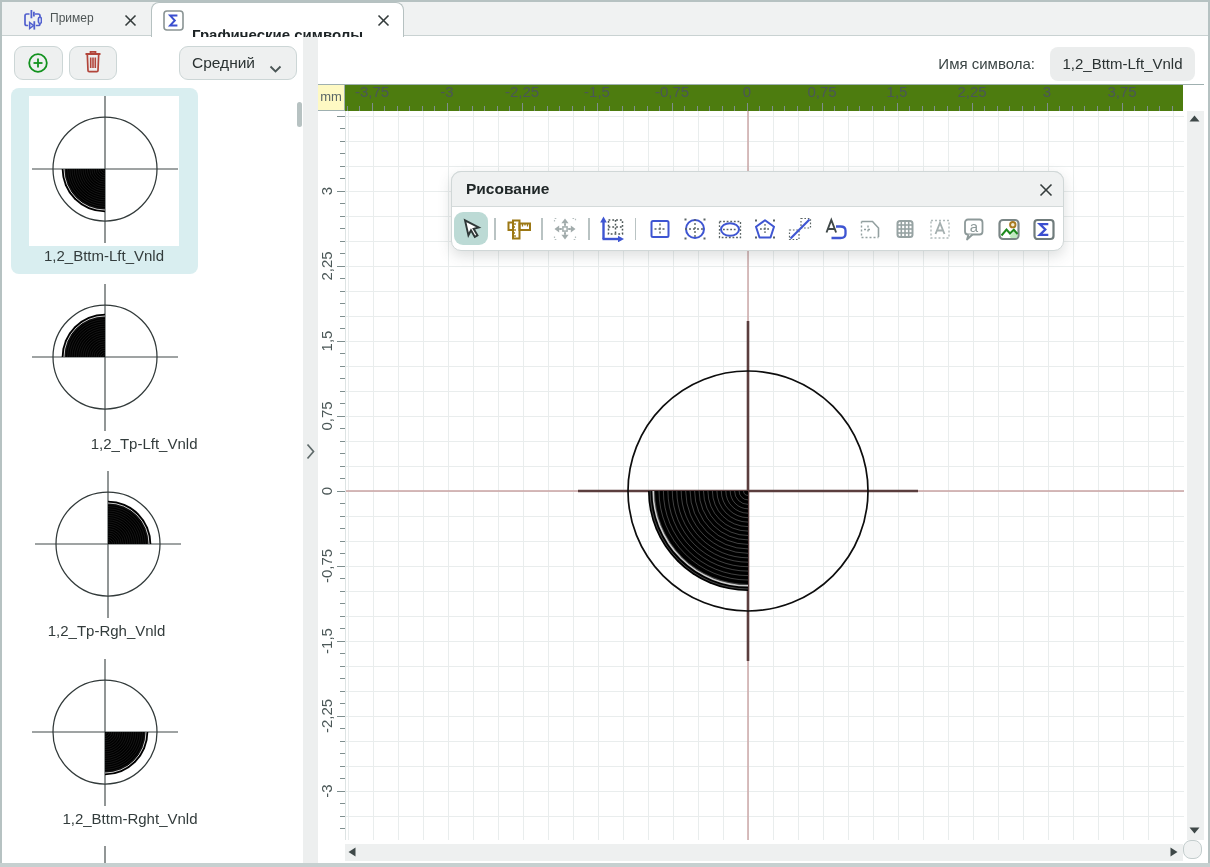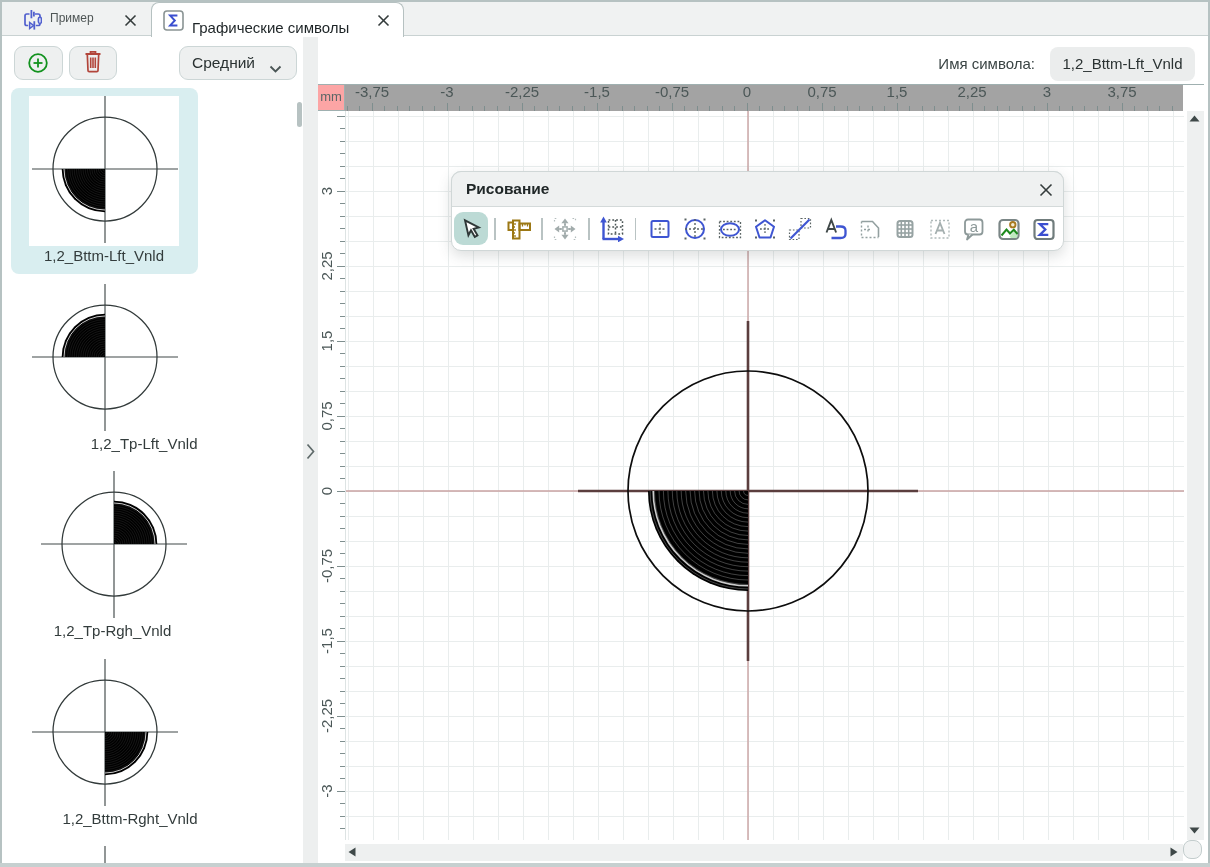--- a/index.html
+++ b/index.html
@@ -22,21 +22,21 @@
 <div class="abs" style="left:50px;top:11px;font-size:12px;color:#4e5555">Пример</div>
 <div class="abs" style="left:124px;top:13px"><svg width="13" height="13" viewBox="0 0 13 13">
       <line x1="1.5" y1="1.5" x2="11.5" y2="11.5" stroke="#343c3c" stroke-width="1.6"></line>
       <line x1="11.5" y1="1.5" x2="1.5" y2="11.5" stroke="#343c3c" stroke-width="1.6"></line>
     </svg></div>
 <div class="abs" style="left:151px;top:2px;width:253px;height:35px;background:#fff;border:1px solid #b6c1c1;border-bottom:none;border-radius:8px 8px 0 0"></div>
 <div class="abs" style="left:163px;top:10px"><svg width="21" height="21" viewBox="0 0 21 21">
       <rect x="1" y="1" width="19" height="19" rx="3" fill="#fff" stroke="#8a9494" stroke-width="1.6"></rect>
       <path d="M14.4 5.6 L7.2 5.6 L11.8 10.5 L7.2 15.4 L14.4 15.4" fill="none" stroke="#3b4fd0" stroke-width="2"></path>
     </svg></div>
-<div class="abs" style="left:192px;top:19px;font-size:15px;font-weight:normal;color:#1d2426">Графические символы</div>
+<div class="abs" style="left:192px;top:26px;font-size:15px;font-weight:bold;color:#1d2426">Графические символы</div>
 <div class="abs" style="left:377px;top:13px"><svg width="13" height="13" viewBox="0 0 13 13">
       <line x1="1.5" y1="1.5" x2="11.5" y2="11.5" stroke="#343c3c" stroke-width="1.6"></line>
       <line x1="11.5" y1="1.5" x2="1.5" y2="11.5" stroke="#343c3c" stroke-width="1.6"></line>
     </svg></div>
 
 <div class="abs" style="left:2px;top:37px;width:301px;height:826px;background:#fff;overflow:hidden">
 <div style="position:absolute;left:8.5px;top:51px;width:187px;height:186px;background:#d9eef0;border-radius:8px;">
       <div style="position:absolute;left:18.5px;top:8px;width:150px;height:150px;background:#fff"><svg width="150" height="150" viewBox="0 0 150 150">
           <line x1="76" y1="-1" x2="76" y2="147" stroke="#414949" stroke-width="1.15"></line>
           <line x1="3" y1="73" x2="149" y2="73" stroke="#414949" stroke-width="1.15"></line>
@@ -85,21 +85,21 @@
           <path d="M47.4,73.0 A28.6,28.6 0 0 1 76.0,44.4" fill="none" stroke="#fff" stroke-width="0.35" opacity="0.24"></path>
           <path d="M45.2,73.0 A30.8,30.8 0 0 1 76.0,42.2" fill="none" stroke="#fff" stroke-width="0.35" opacity="0.24"></path>
           <path d="M43.0,73.0 A33.0,33.0 0 0 1 76.0,40.0" fill="none" stroke="#fff" stroke-width="0.35" opacity="0.24"></path>
           <path d="M40.8,73.0 A35.2,35.2 0 0 1 76.0,37.8" fill="none" stroke="#fff" stroke-width="0.35" opacity="0.24"></path>
           <path d="M38.6,73.0 A37.4,37.4 0 0 1 76.0,35.6" fill="none" stroke="#fff" stroke-width="0.35" opacity="0.24"></path>
           <path d="M36.4,73.0 A39.6,39.6 0 0 1 76.0,33.4" fill="none" stroke="#fff" stroke-width="0.35" opacity="0.24"></path>
           <path d="M35.0,73.0 A41.0,41.0 0 0 1 76.0,32.0" fill="none" stroke="#fff" stroke-width="1.0" opacity="0.8"></path>
         </svg></div>
       <div style="position:absolute;left:0;top:159px;width:187px;text-align:right;font-size:15px;color:#333c3c">1,2_Tp-Lft_Vnld</div>
     </div>
-    <div style="position:absolute;left:17px;top:426px;width:187px;height:186px;">
+    <div style="position:absolute;left:11px;top:426px;width:187px;height:186px;">
       <div style="position:absolute;left:18.5px;top:8px;width:150px;height:150px;background:#fff"><svg width="150" height="150" viewBox="0 0 150 150">
           <line x1="76" y1="-1" x2="76" y2="147" stroke="#414949" stroke-width="1.15"></line>
           <line x1="3" y1="73" x2="149" y2="73" stroke="#414949" stroke-width="1.15"></line>
           <circle cx="76" cy="73" r="52" fill="none" stroke="#323a3a" stroke-width="1.25"></circle>
           <path d="M76,73 L76,29.700000000000003 A43.3,43.3 0 0 1 119.3,73 Z" fill="#000"></path>
           <path d="M76.0,70.8 A2.2,2.2 0 0 1 78.2,73.0" fill="none" stroke="#fff" stroke-width="0.35" opacity="0.24"></path>
           <path d="M76.0,68.6 A4.4,4.4 0 0 1 80.4,73.0" fill="none" stroke="#fff" stroke-width="0.35" opacity="0.24"></path>
           <path d="M76.0,66.4 A6.6,6.6 0 0 1 82.6,73.0" fill="none" stroke="#fff" stroke-width="0.35" opacity="0.24"></path>
           <path d="M76.0,64.2 A8.8,8.8 0 0 1 84.8,73.0" fill="none" stroke="#fff" stroke-width="0.35" opacity="0.24"></path>
           <path d="M76.0,62.0 A11.0,11.0 0 0 1 87.0,73.0" fill="none" stroke="#fff" stroke-width="0.35" opacity="0.24"></path>
@@ -204,23 +204,23 @@
 <div class="abs" style="left:192px;top:54px;font-size:15.5px;color:#2a3232">Средний</div>
 <div class="abs" style="left:269px;top:59px"><svg width="13" height="8" viewBox="0 0 13 8">
       <path d="M1.5 1.5 L6.5 6.5 L11.5 1.5" fill="none" stroke="#4a5555" stroke-width="1.8"></path>
     </svg></div>
 
 <div class="abs" style="left:910px;top:55px;width:125px;text-align:right;font-size:15px;color:#3a4444">Имя символа:</div>
 <div class="abs" style="left:1050px;top:47px;width:145px;height:34px;background:#ebeded;border-radius:8px;text-align:center;line-height:34px;font-size:15px;color:#2a3232">1,2_Bttm-Lft_Vnld</div>
 
 <div class="abs" style="left:318px;top:84px;width:886px;height:1px;background:#9fb0b0"></div>
 
-<div class="abs" style="left:318px;top:85px;width:27px;height:26px;background:#fca5a5;border-right:1px solid #9fb0b0;border-bottom:1px solid #9fb0b0;font-size:13px;color:#5a6666;text-align:center;line-height:24px">mm</div>
-
-<div class="abs" style="left:345px;top:85px;width:838px;height:26px;background:#a3a3a3"><svg width="838" height="26" viewBox="0 0 838 26">
+<div class="abs" style="left:318px;top:85px;width:27px;height:26px;background:#fef9c3;border-right:1px solid #9fb0b0;border-bottom:1px solid #9fb0b0;font-size:13px;color:#5a6666;text-align:center;line-height:24px">mm</div>
+
+<div class="abs" style="left:345px;top:85px;width:838px;height:26px;background:#4d7c0f"><svg width="838" height="26" viewBox="0 0 838 26">
       <g shape-rendering="crispEdges">
         <line x1="2.0" y1="21" x2="2.0" y2="25.5" stroke="#7e8e8e" stroke-width="1"></line>
         <line x1="14.5" y1="21" x2="14.5" y2="25.5" stroke="#7e8e8e" stroke-width="1"></line>
         <line x1="27.0" y1="18" x2="27.0" y2="25.5" stroke="#7e8e8e" stroke-width="1"></line>
         <line x1="39.5" y1="21" x2="39.5" y2="25.5" stroke="#7e8e8e" stroke-width="1"></line>
         <line x1="52.0" y1="21" x2="52.0" y2="25.5" stroke="#7e8e8e" stroke-width="1"></line>
         <line x1="64.5" y1="21" x2="64.5" y2="25.5" stroke="#7e8e8e" stroke-width="1"></line>
         <line x1="77.0" y1="21" x2="77.0" y2="25.5" stroke="#7e8e8e" stroke-width="1"></line>
         <line x1="89.5" y1="21" x2="89.5" y2="25.5" stroke="#7e8e8e" stroke-width="1"></line>
         <line x1="102.0" y1="18" x2="102.0" y2="25.5" stroke="#7e8e8e" stroke-width="1"></line>

